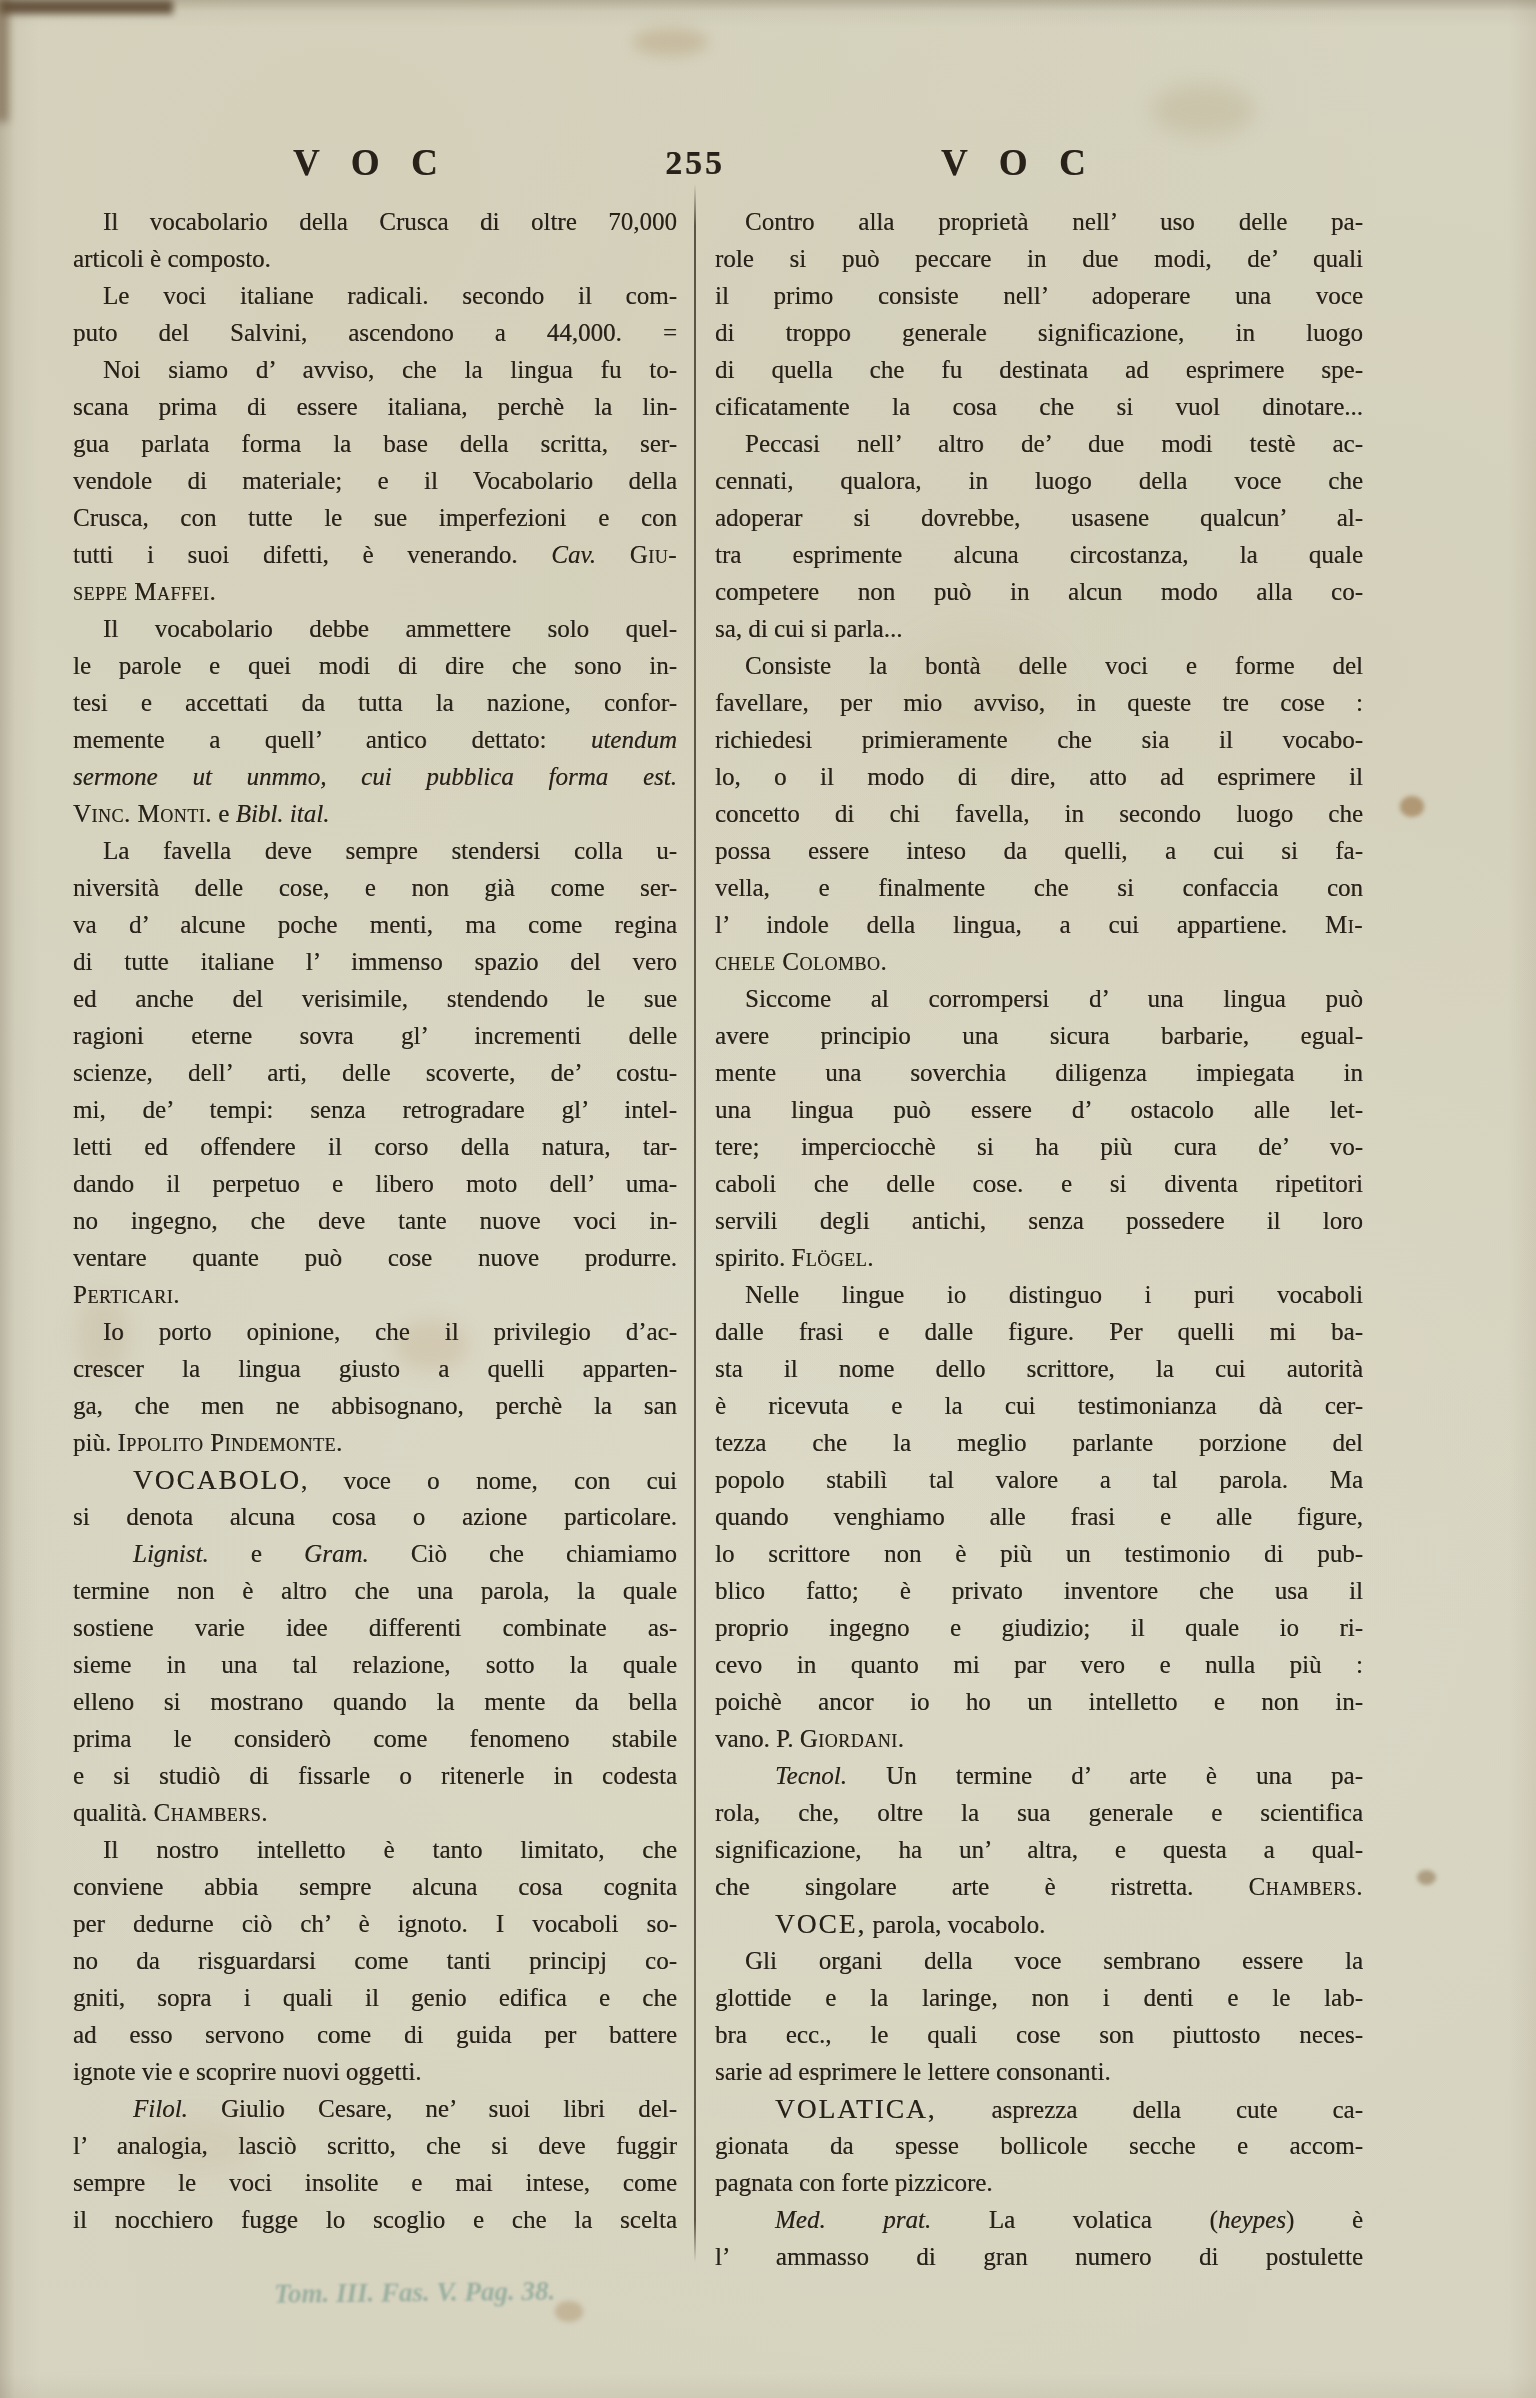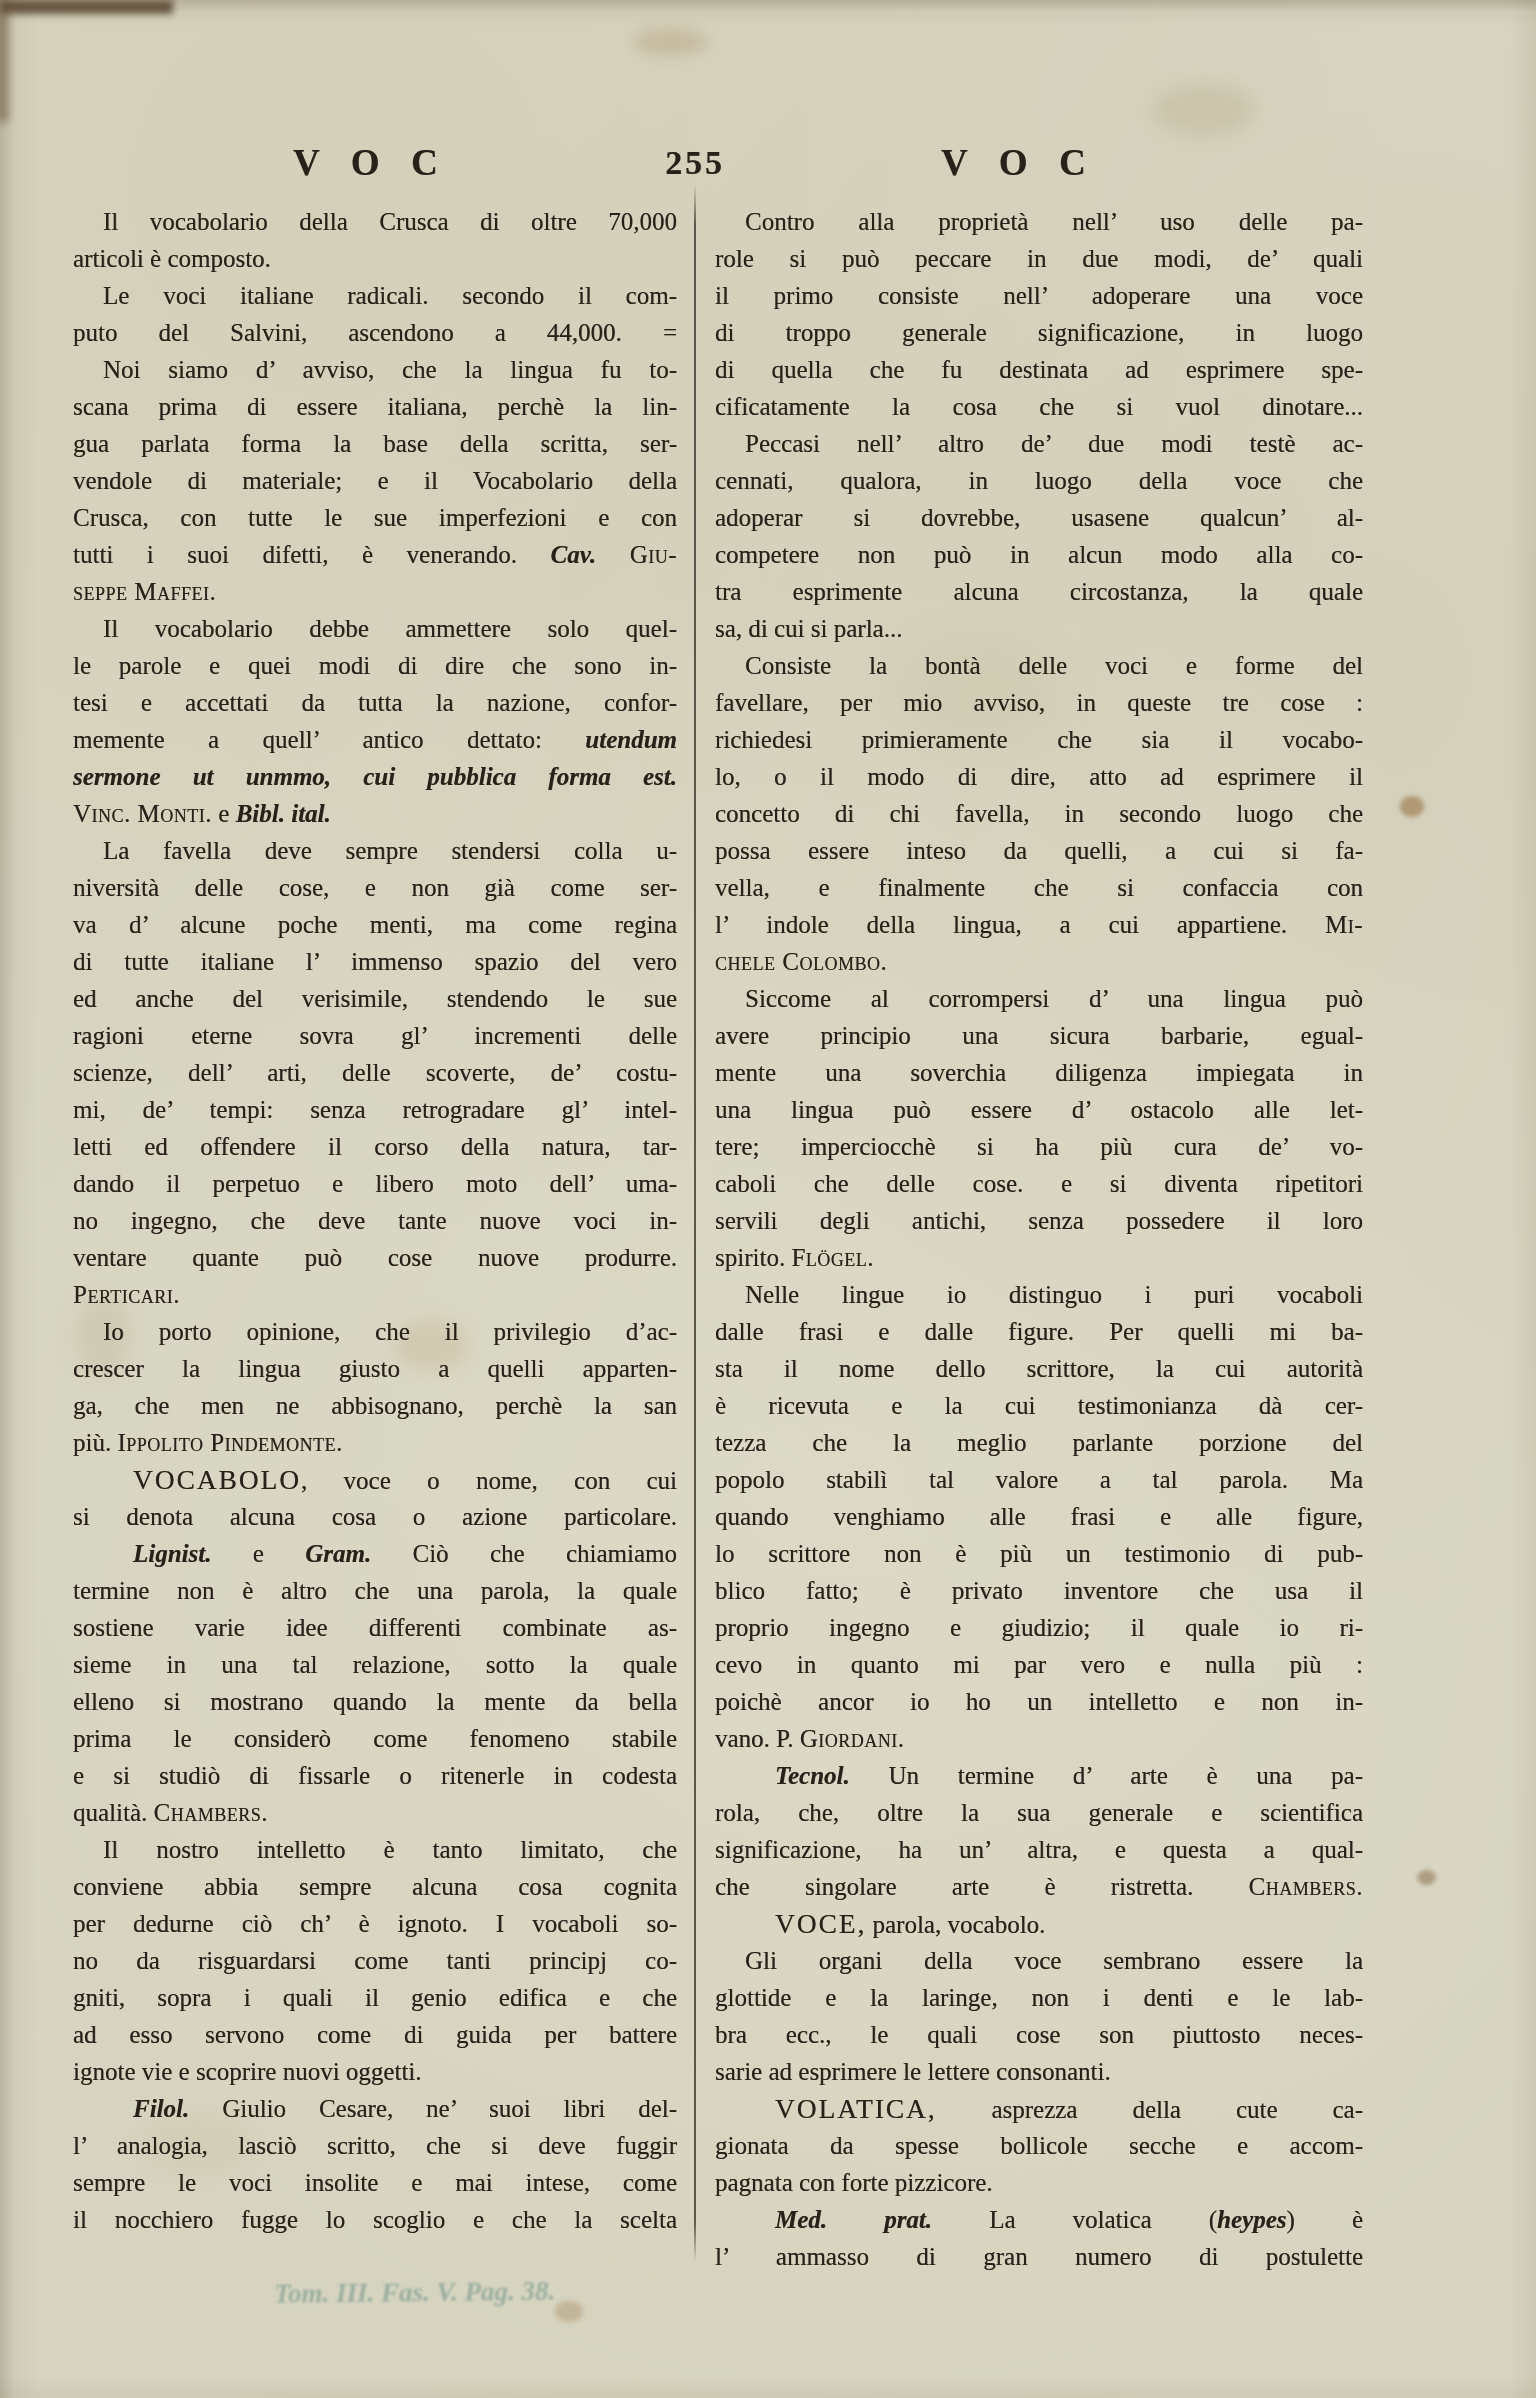--- a/index.html
+++ b/index.html
@@ -36,21 +36,21 @@
   .col{position:absolute;top:203px;font-size:25px;}
   .col-left{left:73px;width:604px;}
   .col-right{left:715px;width:648px;}
 
   .line{
     height:37px;line-height:37px;
     text-align:justify;text-align-last:justify;
     overflow:hidden;white-space:normal;
   }
   .line.end{text-align-last:left;}
-  .it{font-style:italic;font-weight:bold;}
+  .it{font-style:italic;}
   .sc{font-variant:small-caps;letter-spacing:0.5px;}
   .entry{font-size:1.1em;letter-spacing:1.9px;}
 
   .showthrough{
     position:absolute;left:274px;top:2277px;width:337px;
     font-size:27px;font-style:italic;font-weight:700;
     color:rgba(105,145,135,0.55);
     filter:blur(1.2px);
     transform:rotate(-0.6deg);
     text-align:left;text-align-last:left;
@@ -163,22 +163,22 @@
   <div class="col col-right ink">
       <div class="line" style="padding-left: 1.2em;">Contro alla proprietà nell’ uso delle pa-</div>
       <div class="line">role si può peccare in due modi, de’ quali</div>
       <div class="line">il primo consiste nell’ adoperare una voce</div>
       <div class="line">di troppo generale significazione, in luogo</div>
       <div class="line">di quella che fu destinata ad esprimere spe-</div>
       <div class="line">cificatamente la cosa che si vuol dinotare...</div>
       <div class="line" style="padding-left: 1.2em;">Peccasi nell’ altro de’ due modi testè ac-</div>
       <div class="line">cennati, qualora, in luogo della voce che</div>
       <div class="line">adoperar si dovrebbe, usasene qualcun’ al-</div>
+      <div class="line">tra esprimente alcuna circostanza, la quale</div>
       <div class="line">competere non può in alcun modo alla co-</div>
-      <div class="line">tra esprimente alcuna circostanza, la quale</div>
       <div class="line end">sa, di cui si parla...</div>
       <div class="line" style="padding-left: 1.2em;">Consiste la bontà delle voci e forme del</div>
       <div class="line">favellare, per mio avviso, in queste tre cose :</div>
       <div class="line">richiedesi primieramente che sia il vocabo-</div>
       <div class="line">lo, o il modo di dire, atto ad esprimere il</div>
       <div class="line">concetto di chi favella, in secondo luogo che</div>
       <div class="line">possa essere inteso da quelli, a cui si fa-</div>
       <div class="line">vella, e finalmente che si confaccia con</div>
       <div class="line">l’ indole della lingua, a cui appartiene. <span class="sc">Mi-</span></div>
       <div class="line end"><span class="sc">chele Colombo.</span></div>

